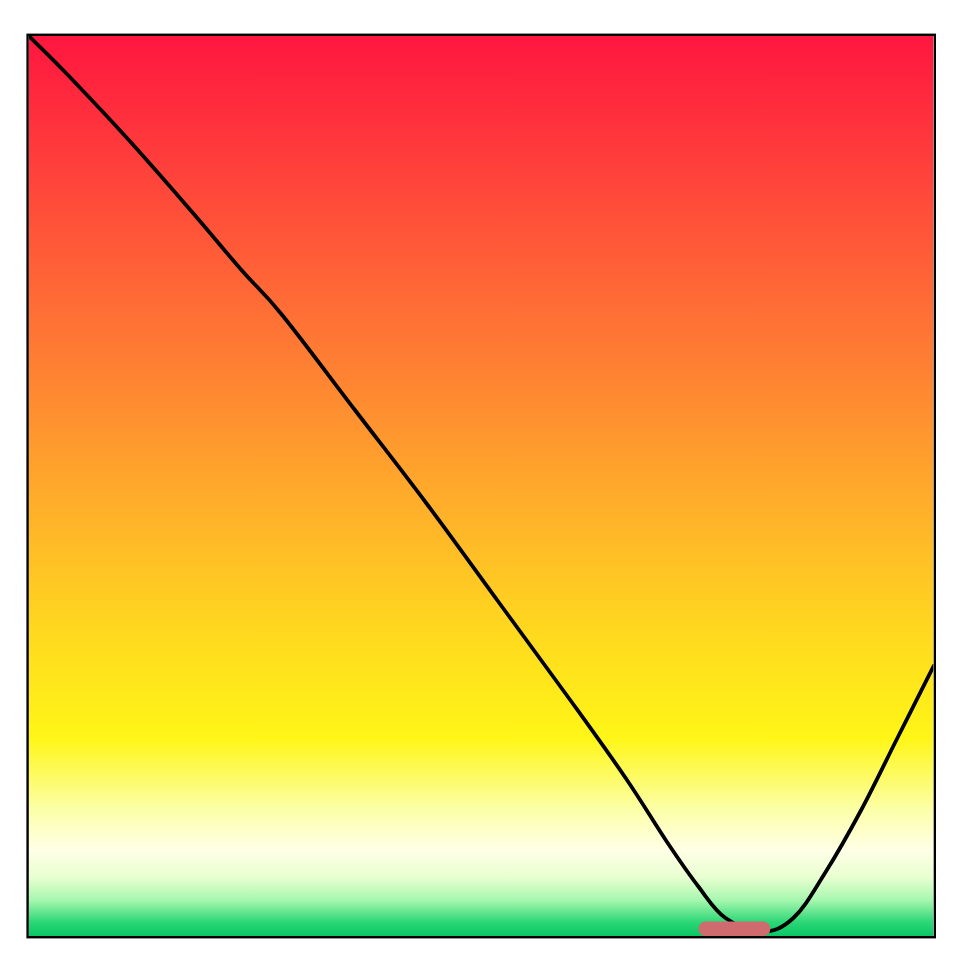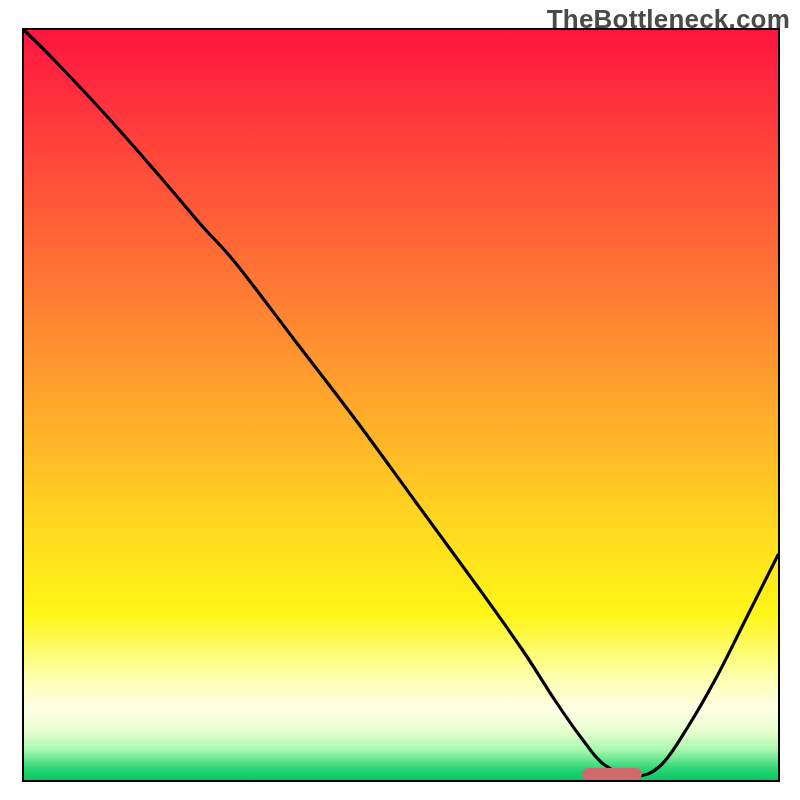--- a/index.html
+++ b/index.html
@@ -53,21 +53,20 @@
     position: absolute;
     height: 12px;
     background: #cf6a6f;
     border-radius: 6px;
   }
 </style>
 </head>
 <body>
 
 <div class="frame">
-  <div class="watermark">TheBottleneck.com</div>
 
   <div class="plot-area">
     <svg class="gradient" viewBox="0 0 100 100" preserveAspectRatio="none">
       <defs>
         <linearGradient id="bg-grad" x1="0" y1="0" x2="0" y2="1">
             <stop offset="0.00%" stop-color="#ff163f"></stop>
             <stop offset="18.00%" stop-color="#ff4a3a"></stop>
             <stop offset="36.00%" stop-color="#ff7e33"></stop>
             <stop offset="52.00%" stop-color="#ffae2a"></stop>
             <stop offset="66.00%" stop-color="#ffd81f"></stop>

